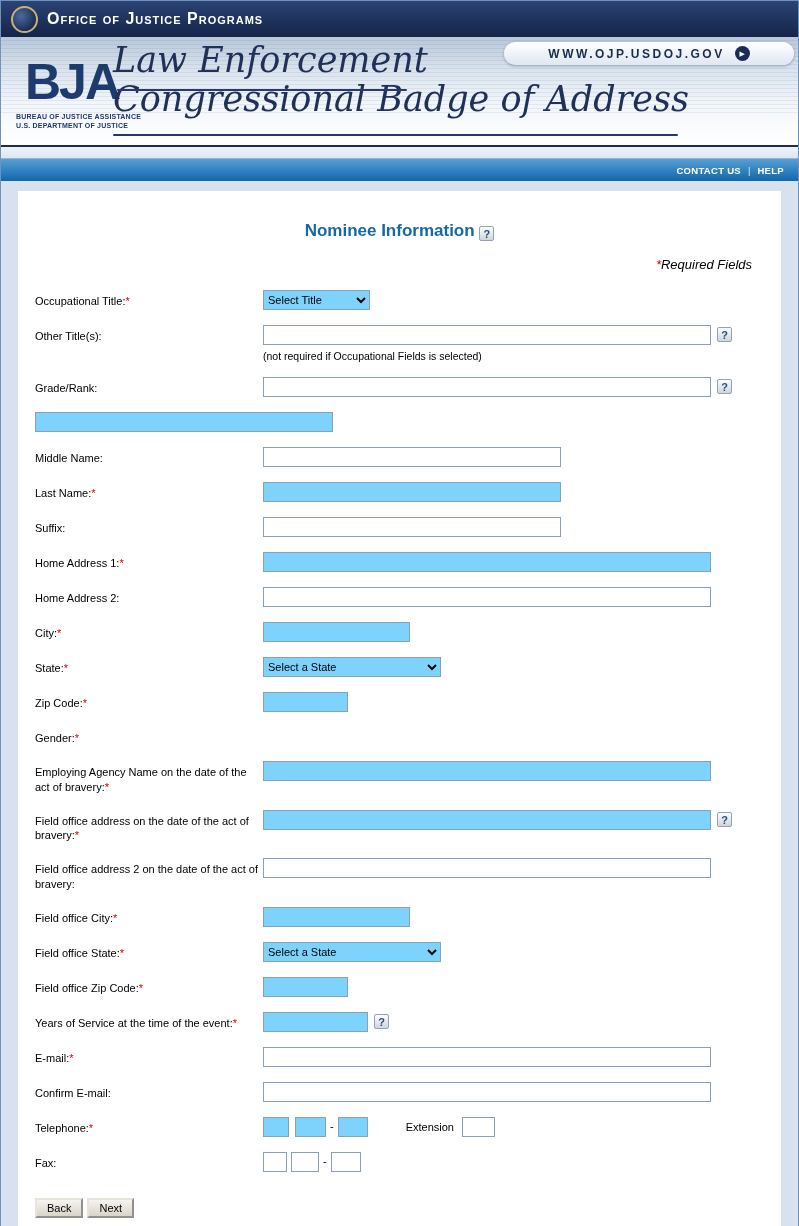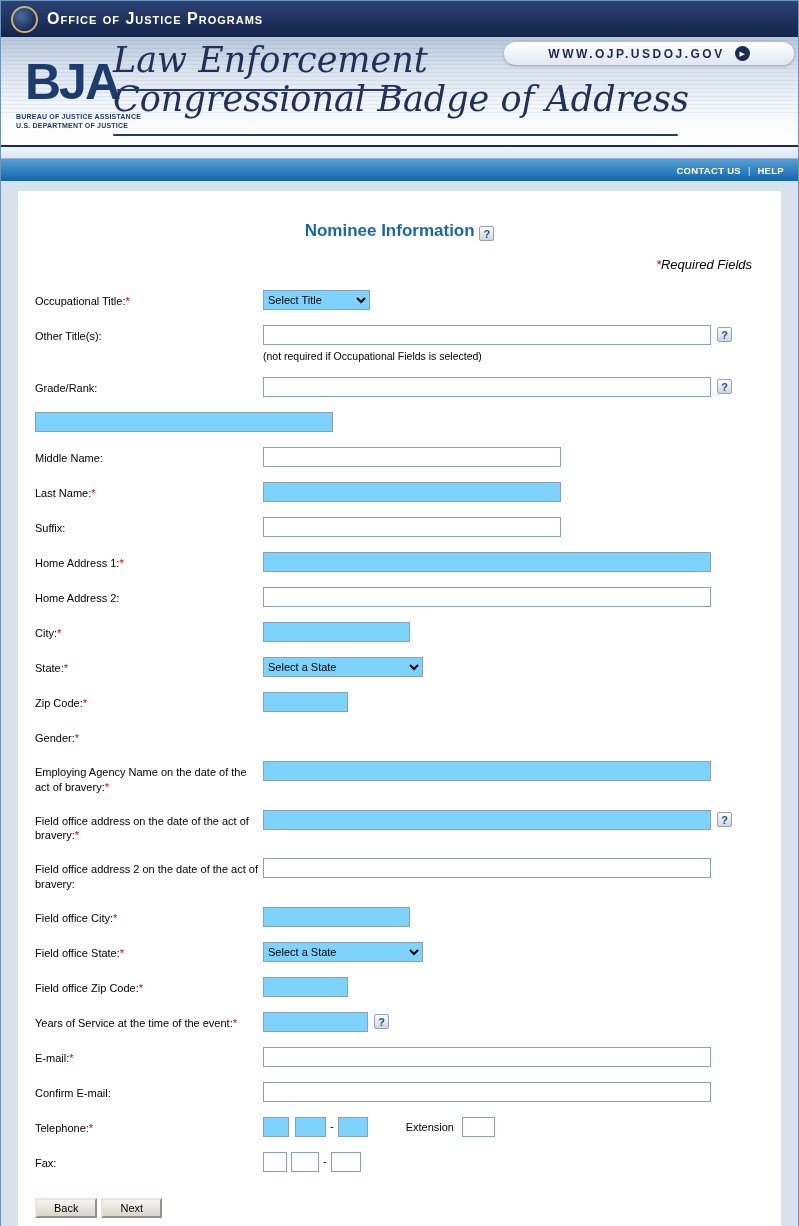--- a/index.html
+++ b/index.html
@@ -47,40 +47,40 @@
 
   .txt { height:20px; border:1px solid #8aa0b8; background:#fff; font-size:11px; padding:0 3px; font-family:"Liberation Sans", sans-serif; }
   .sel { height:20px; border:1px solid #8aa0b8; font-size:11px; font-family:"Liberation Sans", sans-serif; }
   .yellow { background:#7dd3fc; }
   .w-wide { width:448px; }
   .w-med { width:298px; }
   .w-city { width:147px; }
   .w-zip { width:85px; }
   .w-years { width:105px; }
   .sel-title { width:107px; }
-  .sel-state { width:160px; }
+  .sel-state { width:178px; }
   .ctl .help-icon { margin-left:6px; margin-top:2px; }
   .field-note { flex-basis:100%; font-size:10.5px; color:#000; margin-top:5px; }
 
   .radio-opt { display:inline-flex; align-items:center; gap:4px; font-size:10.5px; margin-top:3px; cursor:pointer; }
   .radio-opt input { width:12px; height:12px; }
   .radio-opt.second { margin-left:96px; }
 
   .dash { font-size:11px; margin:3px 4px 0 4px; }
   .tel-a { width:26px; margin-right:6px; }
   .tel-b { width:31px; }
   .tel-c { width:30px; }
   .ext-lbl { font-size:11px; margin:4px 8px 0 38px; }
   .ext { width:33px; }
   .fax-a { width:24px; margin-right:4px; }
   .fax-b { width:28px; }
   .fax-c { width:30px; }
 
   .btn-row { margin-top:26px; display:flex; gap:4px; }
-  .btn { font-size:11px; font-family:"Liberation Sans", sans-serif; padding:2px 17px; border:2px outset #e8e4dc; background:linear-gradient(#f6f4f0,#d9d4ca); color:#000; cursor:pointer; }
+  .btn { font-size:11px; font-family:"Liberation Sans", sans-serif; padding:2px 10px; border:2px outset #e8e4dc; background:linear-gradient(#f6f4f0,#d9d4ca); color:#000; cursor:pointer; }
 </style>
 </head>
 <body>
 
 <div class="page">
 
   <div class="header-top">
     <div class="seal"></div>
     <div class="agency">Office of Justice Programs</div>
   </div>

